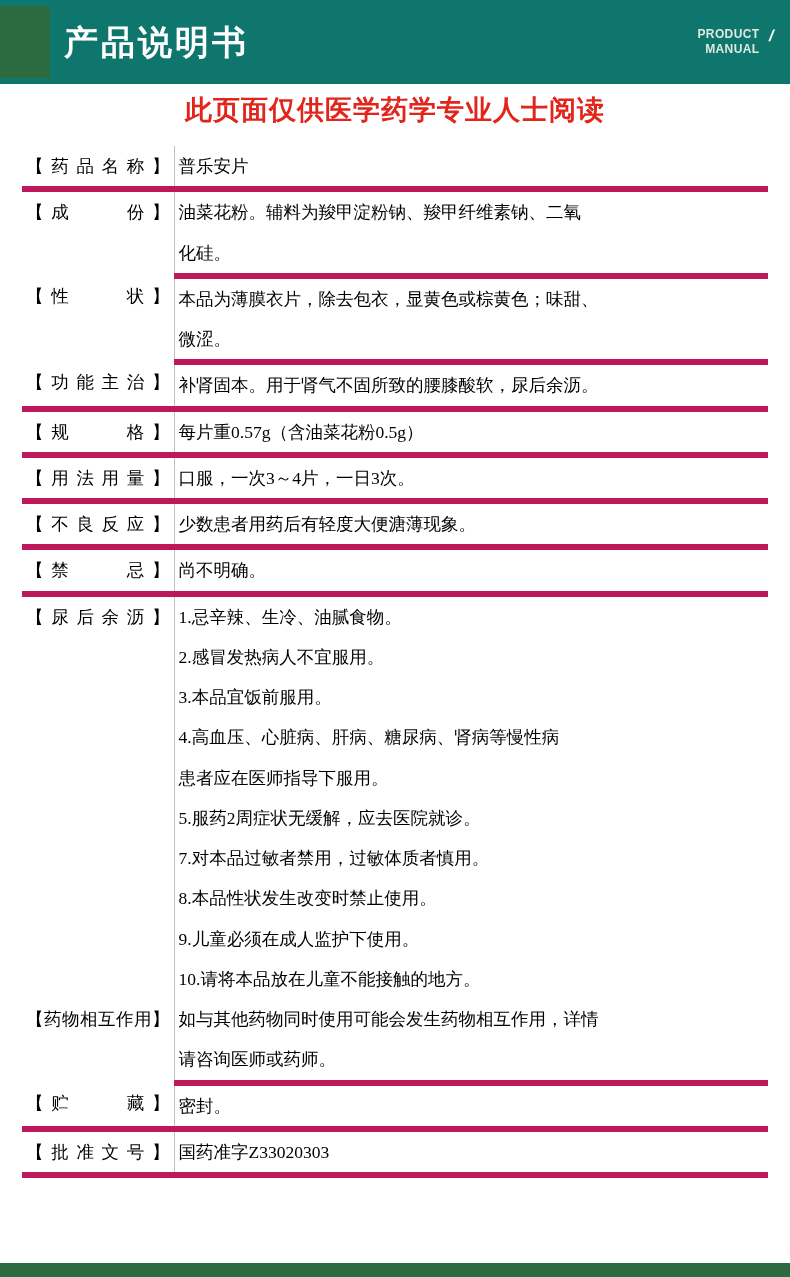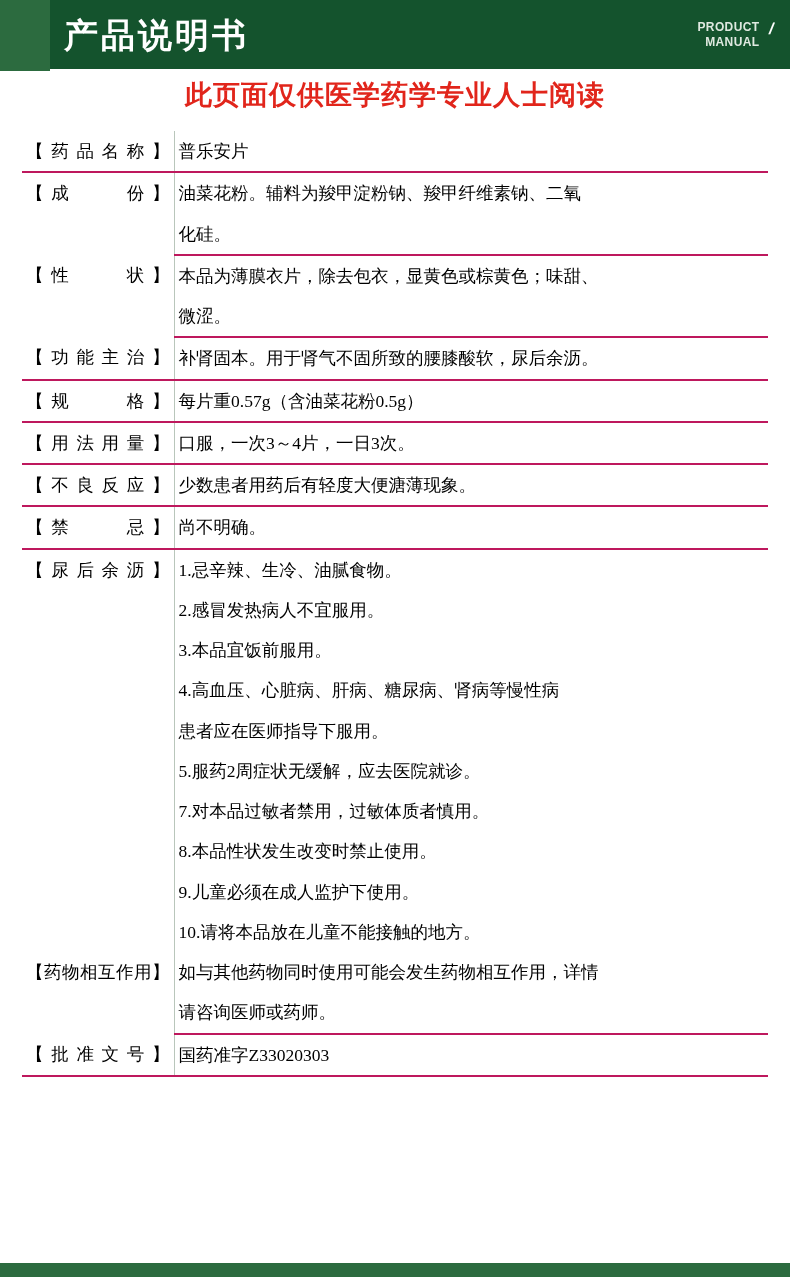--- a/index.html
+++ b/index.html
@@ -12,22 +12,22 @@
     width: 790px;
     height: 1277px;
     font-family: "Liberation Sans", sans-serif;
     color: #000;
     overflow: hidden;
   }
 
   
   .header {
     position: relative;
-    height: 69px;
-    background: #14532d;
+    height: 84px;
+    background: #0f766e;
     display: flex;
     align-items: center;
     padding: 0 18px 0 0;
   }
   .header-left-rule {
     width: 50px;
     height: 72px;
     background: #2c6b3f;
   }
   .header-title {
@@ -77,21 +77,21 @@
   table.spec {
     width: 100%;
     border-collapse: collapse;
     table-layout: fixed;
   }
   table.spec td {
     vertical-align: top;
     padding: 7px 4px 7px 4px;
     font-size: 17.5px;
     line-height: 1.5;
-    border-bottom: 2px solid #be185d;
+    border-bottom: 6px solid #be185d;
   }
   table.spec tr.no-rule td {
     border-bottom: none;
   }
   td.label {
     width: 152px;
     text-align: justify;
     text-align-last: justify;
     white-space: nowrap;
     padding-right: 10px;
@@ -226,20 +226,24 @@
         </tr>
         <tr class="no-rule">
           <td class="label wide">【药物相互作用】</td>
           <td class="value">如与其他药物同时使用可能会发生药物相互作用，详情</td>
         </tr>
         <tr>
           <td class="label wide blank">&nbsp;</td>
           <td class="value cont">请咨询医师或药师。</td>
         </tr>
         <tr>
+          <td class="label">【贮　　藏】</td>
+          <td class="value">密封。</td>
+        </tr>
+        <tr>
           <td class="label">【批准文号】</td>
           <td class="value">国药准字Z33020303</td>
         </tr>
       </tbody>
   </table>
 </div>
 
 <div class="bottom-strip"></div>
 
 </body></html>

